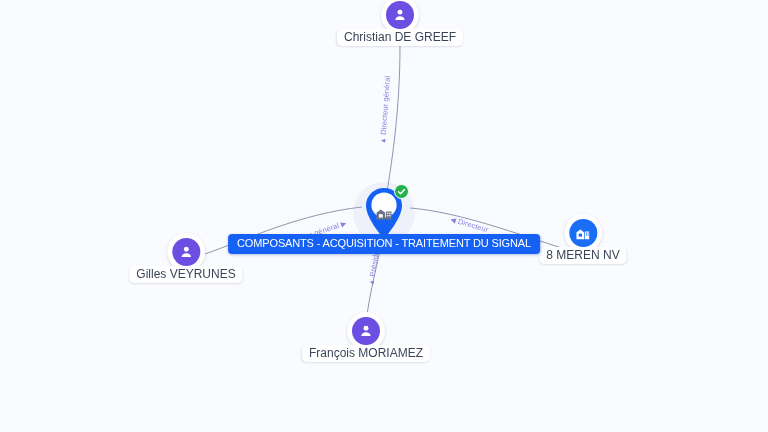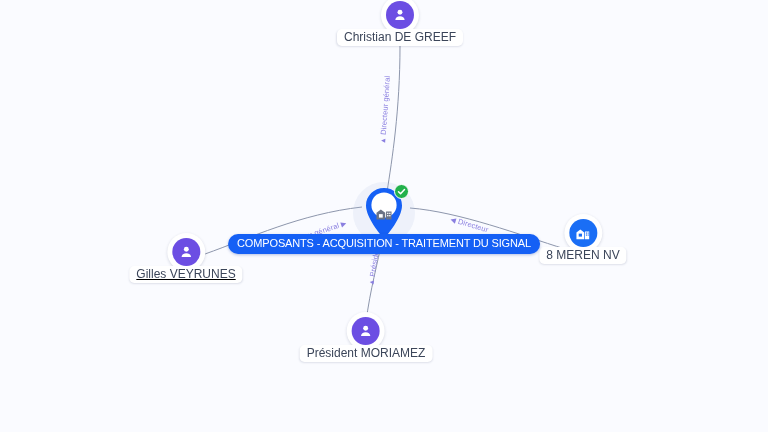--- a/index.html
+++ b/index.html
@@ -84,21 +84,21 @@
   
   #center-label{
     position:absolute;left:384px;top:244px;
     transform:translate(-50%,-50%);
     background:#1560f5;
     color:#ffffff;
     font-size:11px;
     letter-spacing:-.15px;
     line-height:13px;
     padding:3px 9px 4px 9px;
-    border-radius:10px;
+    border-radius:4px;
     white-space:nowrap;
     box-shadow:0 1px 3px rgba(20,60,160,.3);
     z-index:9;
   }
 
   
   .edge-label{
     position:absolute;
     font-size:7.5px;
     color:#8a7fe0;
@@ -150,42 +150,42 @@
       <div class="person-disc">
         <svg width="16" height="16" viewBox="0 0 24 24" fill="#ffffff">
           <circle cx="12" cy="8" r="3.7"></circle>
           <path d="M5 19.5c0-3.6 3.2-5.6 7-5.6s7 2 7 5.6z"></path>
         </svg>
       </div>
     </div>
     <div class="caption">Christian DE GREEF</div>
   </div>
 
-  <div class="node" style="left:186px;top:258px;text-decoration:underline;">
+  <div class="node" style="left:186px;top:258px;">
     <div class="person-ring">
       <div class="person-disc">
         <svg width="16" height="16" viewBox="0 0 24 24" fill="#ffffff">
           <circle cx="12" cy="8" r="3.7"></circle>
           <path d="M5 19.5c0-3.6 3.2-5.6 7-5.6s7 2 7 5.6z"></path>
         </svg>
       </div>
     </div>
     <div class="caption">Gilles VEYRUNES</div>
   </div>
 
   <div class="node" style="left:366px;top:337px;">
     <div class="person-ring">
       <div class="person-disc">
         <svg width="16" height="16" viewBox="0 0 24 24" fill="#ffffff">
           <circle cx="12" cy="8" r="3.7"></circle>
           <path d="M5 19.5c0-3.6 3.2-5.6 7-5.6s7 2 7 5.6z"></path>
         </svg>
       </div>
     </div>
-    <div class="caption">Président MORIAMEZ</div>
+    <div class="caption">François MORIAMEZ</div>
   </div>
 
   <div class="node" style="left:583px;top:239px;">
     <div class="company-ring">
       <div class="company-disc">
         <svg width="17" height="17" viewBox="0 0 24 24" fill="#ffffff">
           <path d="M3 10.5 8.5 6.3 14 10.5V20H3z"></path>
           <path d="M15 9h6v11h-6z"></path>
           <rect x="16.3" y="10.6" width="1.6" height="1.6" fill="#1a6ef5"></rect>
           <rect x="18.8" y="10.6" width="1.6" height="1.6" fill="#1a6ef5"></rect>

